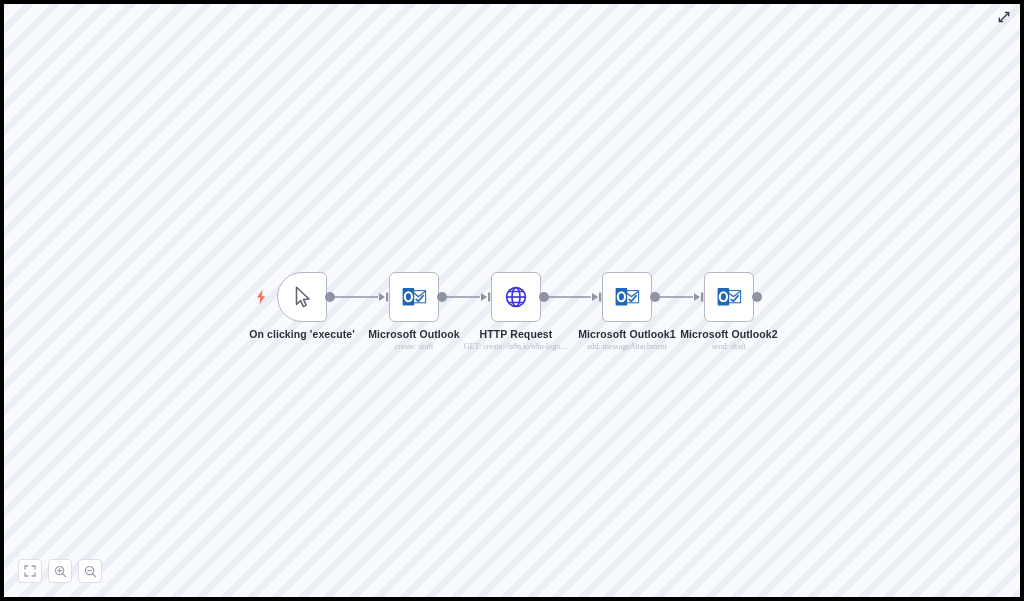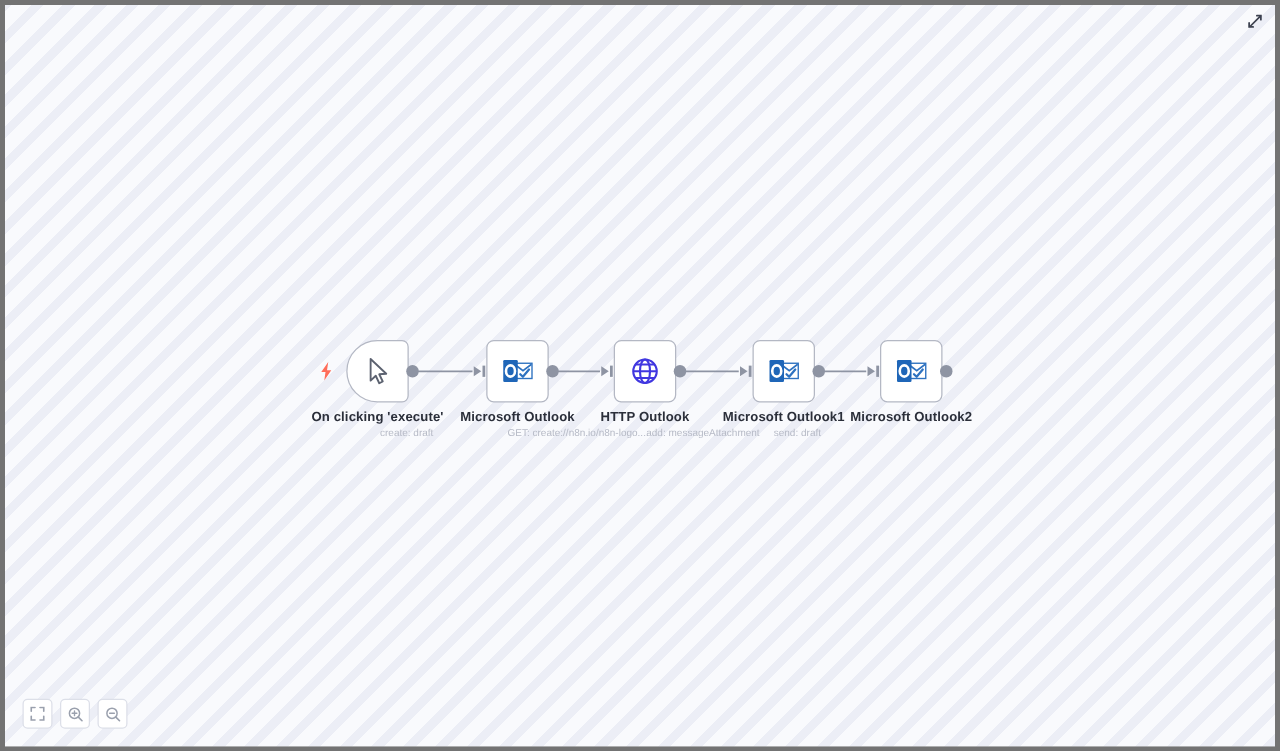--- a/index.html
+++ b/index.html
@@ -12,21 +12,21 @@
     height: 601px;
     overflow: hidden;
     font-family: "Liberation Sans", sans-serif;
   }
 
   
   #app {
     position: relative;
     width: 1024px;
     height: 601px;
-    background: #737373;
+    background: #000000;
     box-sizing: border-box;
     padding-left: 29px;
   }
 
   
   #canvas {
     position: absolute;
     left: 4px;
     top: 4px;
     width: 1016px;
@@ -105,26 +105,28 @@
     color: #2b2f3a;
     letter-spacing: 0.1px;
     line-height: 13px;
     white-space: nowrap;
   }
   .node-sub {
     position: absolute;
     left: -110px;
     top: 44px;
     width: 220px;
+    text-align: center;
     font-size: 8px;
     color: #b6bac6;
     line-height: 11px;
     white-space: nowrap;
     overflow: hidden;
     text-overflow: ellipsis;
+    font-family: Liberation Serif, serif;
   }
 
   
   .out-dot {
     position: absolute;
     left: 23px;
     top: -5px;
     width: 10px;
     height: 10px;
     border-radius: 50%;
@@ -229,21 +231,21 @@
               <ellipse cx="14" cy="14" rx="4.0" ry="9.4" fill="none" stroke="#4137e0" stroke-width="1.7"></ellipse>
               <path d="M4.6 14h18.8" stroke="#4137e0" stroke-width="1.7"></path>
               <path d="M6.2 8.6h15.6M6.2 19.4h15.6" stroke="#4137e0" stroke-width="1.5"></path>
             </svg>
           </div>
           <svg width="12" height="12" viewBox="0 0 12 12" class="in-arrow">
             <path d="M1 2 L7 6 L1 10 Z" fill="#8e94a3"></path>
             <rect x="8" y="1.5" width="2.2" height="9" fill="#8e94a3"></rect>
           </svg>
           <div class="out-dot"></div>
-          <div class="node-label">HTTP Outlook</div>
+          <div class="node-label">HTTP Request</div>
           <div class="node-sub">GET: create://n8n.io/n8n-logo....</div>
         </div>
         <div class="node" style="left: 623px; top: 293px;">
           <div class="node-box">
             <svg width="28" height="28" viewBox="0 0 28 28">
               <rect x="11.2" y="7.6" width="14.4" height="12.2" fill="#ffffff" stroke="#2e72c0" stroke-width="1.1"></rect>
               <path d="M11.6 8.4 L18.4 13.6 L25.2 8.4" fill="none" stroke="#2e72c0" stroke-width="1.3"></path>
               <path d="M16.2 16.4 L18.3 18.4 L23.2 12.6" fill="none" stroke="#2e72c0" stroke-width="1.8" stroke-linecap="round" stroke-linejoin="round"></path>
               <rect x="2.6" y="5.0" width="11.6" height="17.6" rx="1" fill="#1f66b8"></rect>
               <ellipse cx="8.4" cy="13.8" rx="3.6" ry="4.5" fill="none" stroke="#ffffff" stroke-width="2.1"></ellipse>

